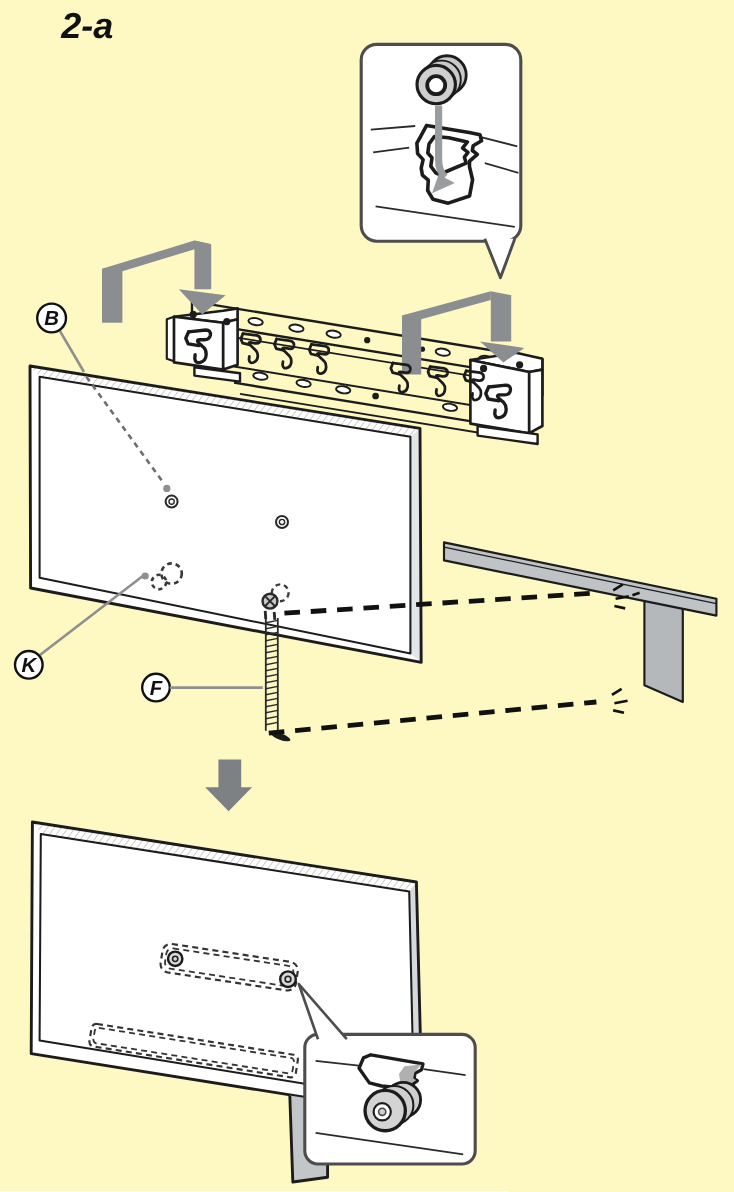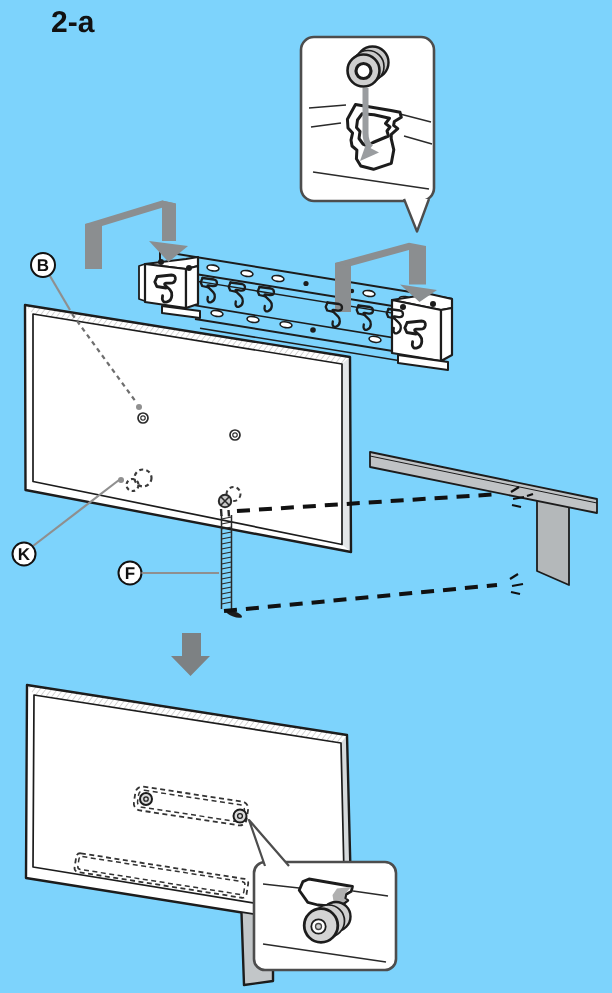--- a/index.html
+++ b/index.html
@@ -1,17 +1,17 @@
 <!DOCTYPE html>
 <html><head>
 <meta charset="utf-8">
 <style>
 html,body{margin:0;padding:0;background:#fff;}
-#page{position:relative;width:612px;height:993px;background:#7dd3fc;overflow:hidden;
-font-family:"Liberation Sans",sans-serif;}
+#page{position:relative;width:612px;height:993px;background:#fef9c3;overflow:hidden;
+font-family:"Liberation Sans",sans-serif;font-style:italic;}
 svg{position:absolute;top:0;left:0;}
 </style>
 </head>
 <body>
 <div id="page">
 <svg width="612" height="993" viewBox="0 0 612 993" text-rendering="geometricPrecision">
 <defs>
 <pattern id="hatch" width="4.6" height="4.6" patternUnits="userSpaceOnUse" patternTransform="rotate(38)">
 <line x1="0" y1="0" x2="0" y2="4.6" stroke="#a2a2a2" stroke-width="0.9"></line>
 </pattern>

